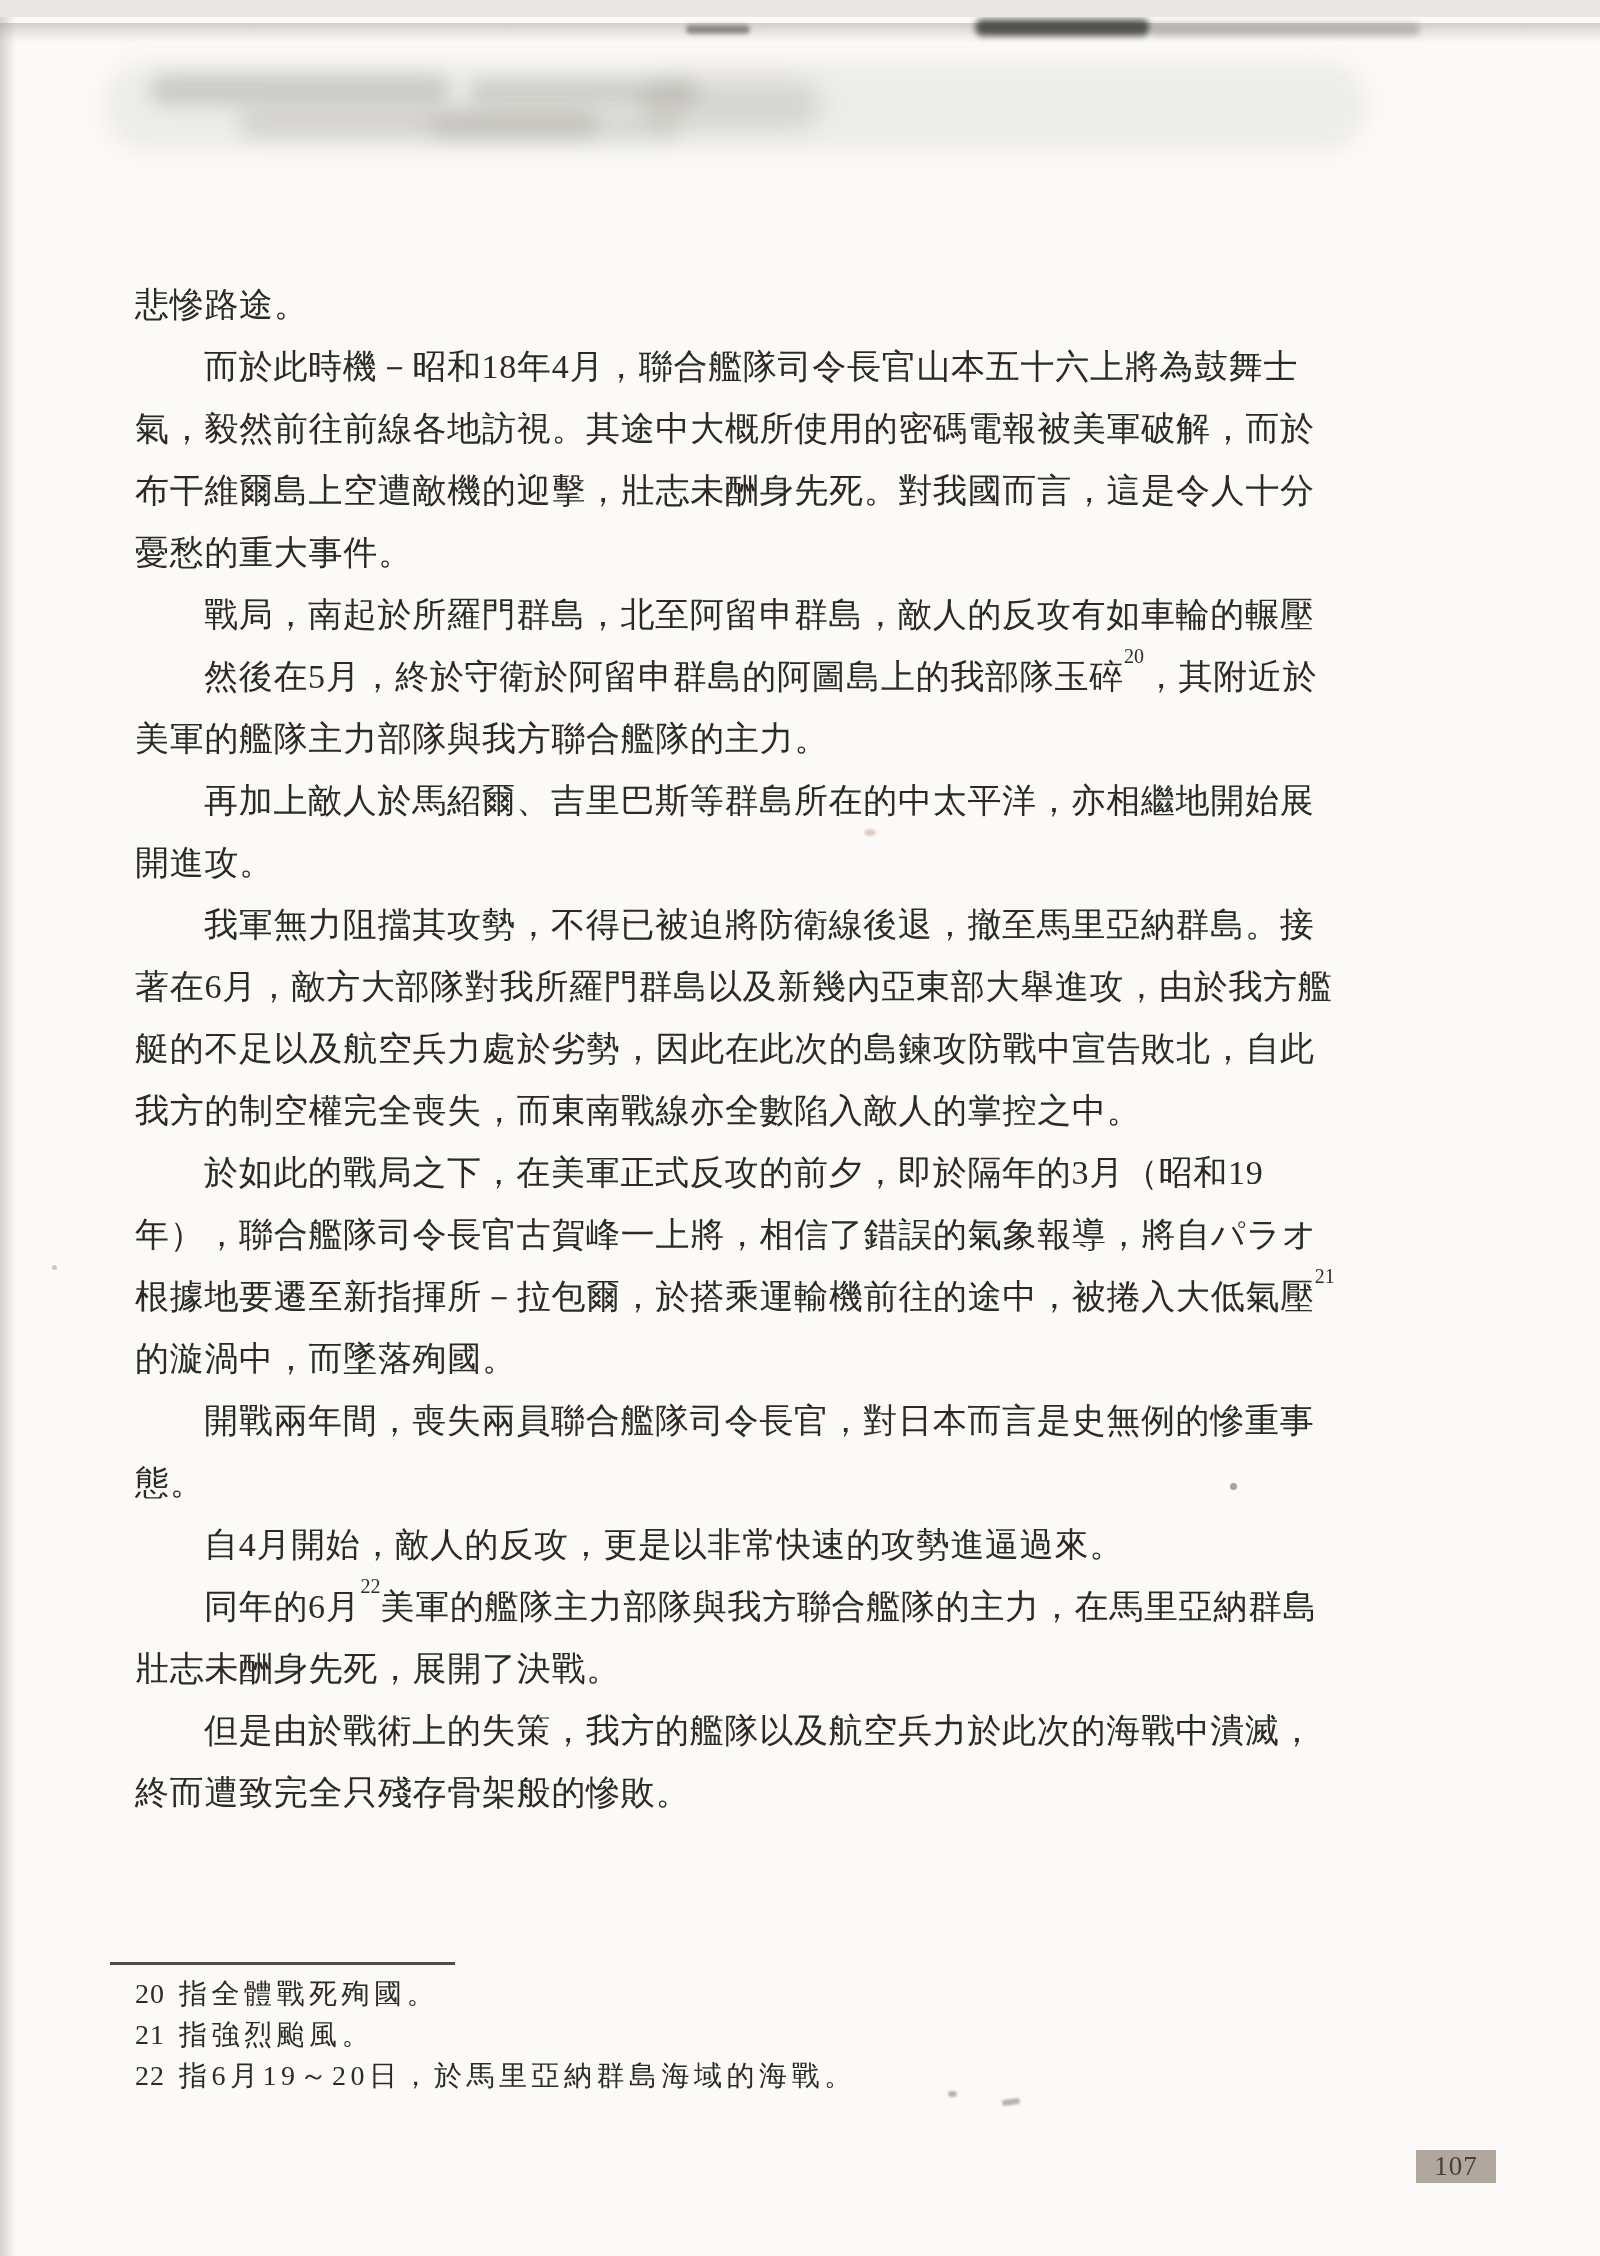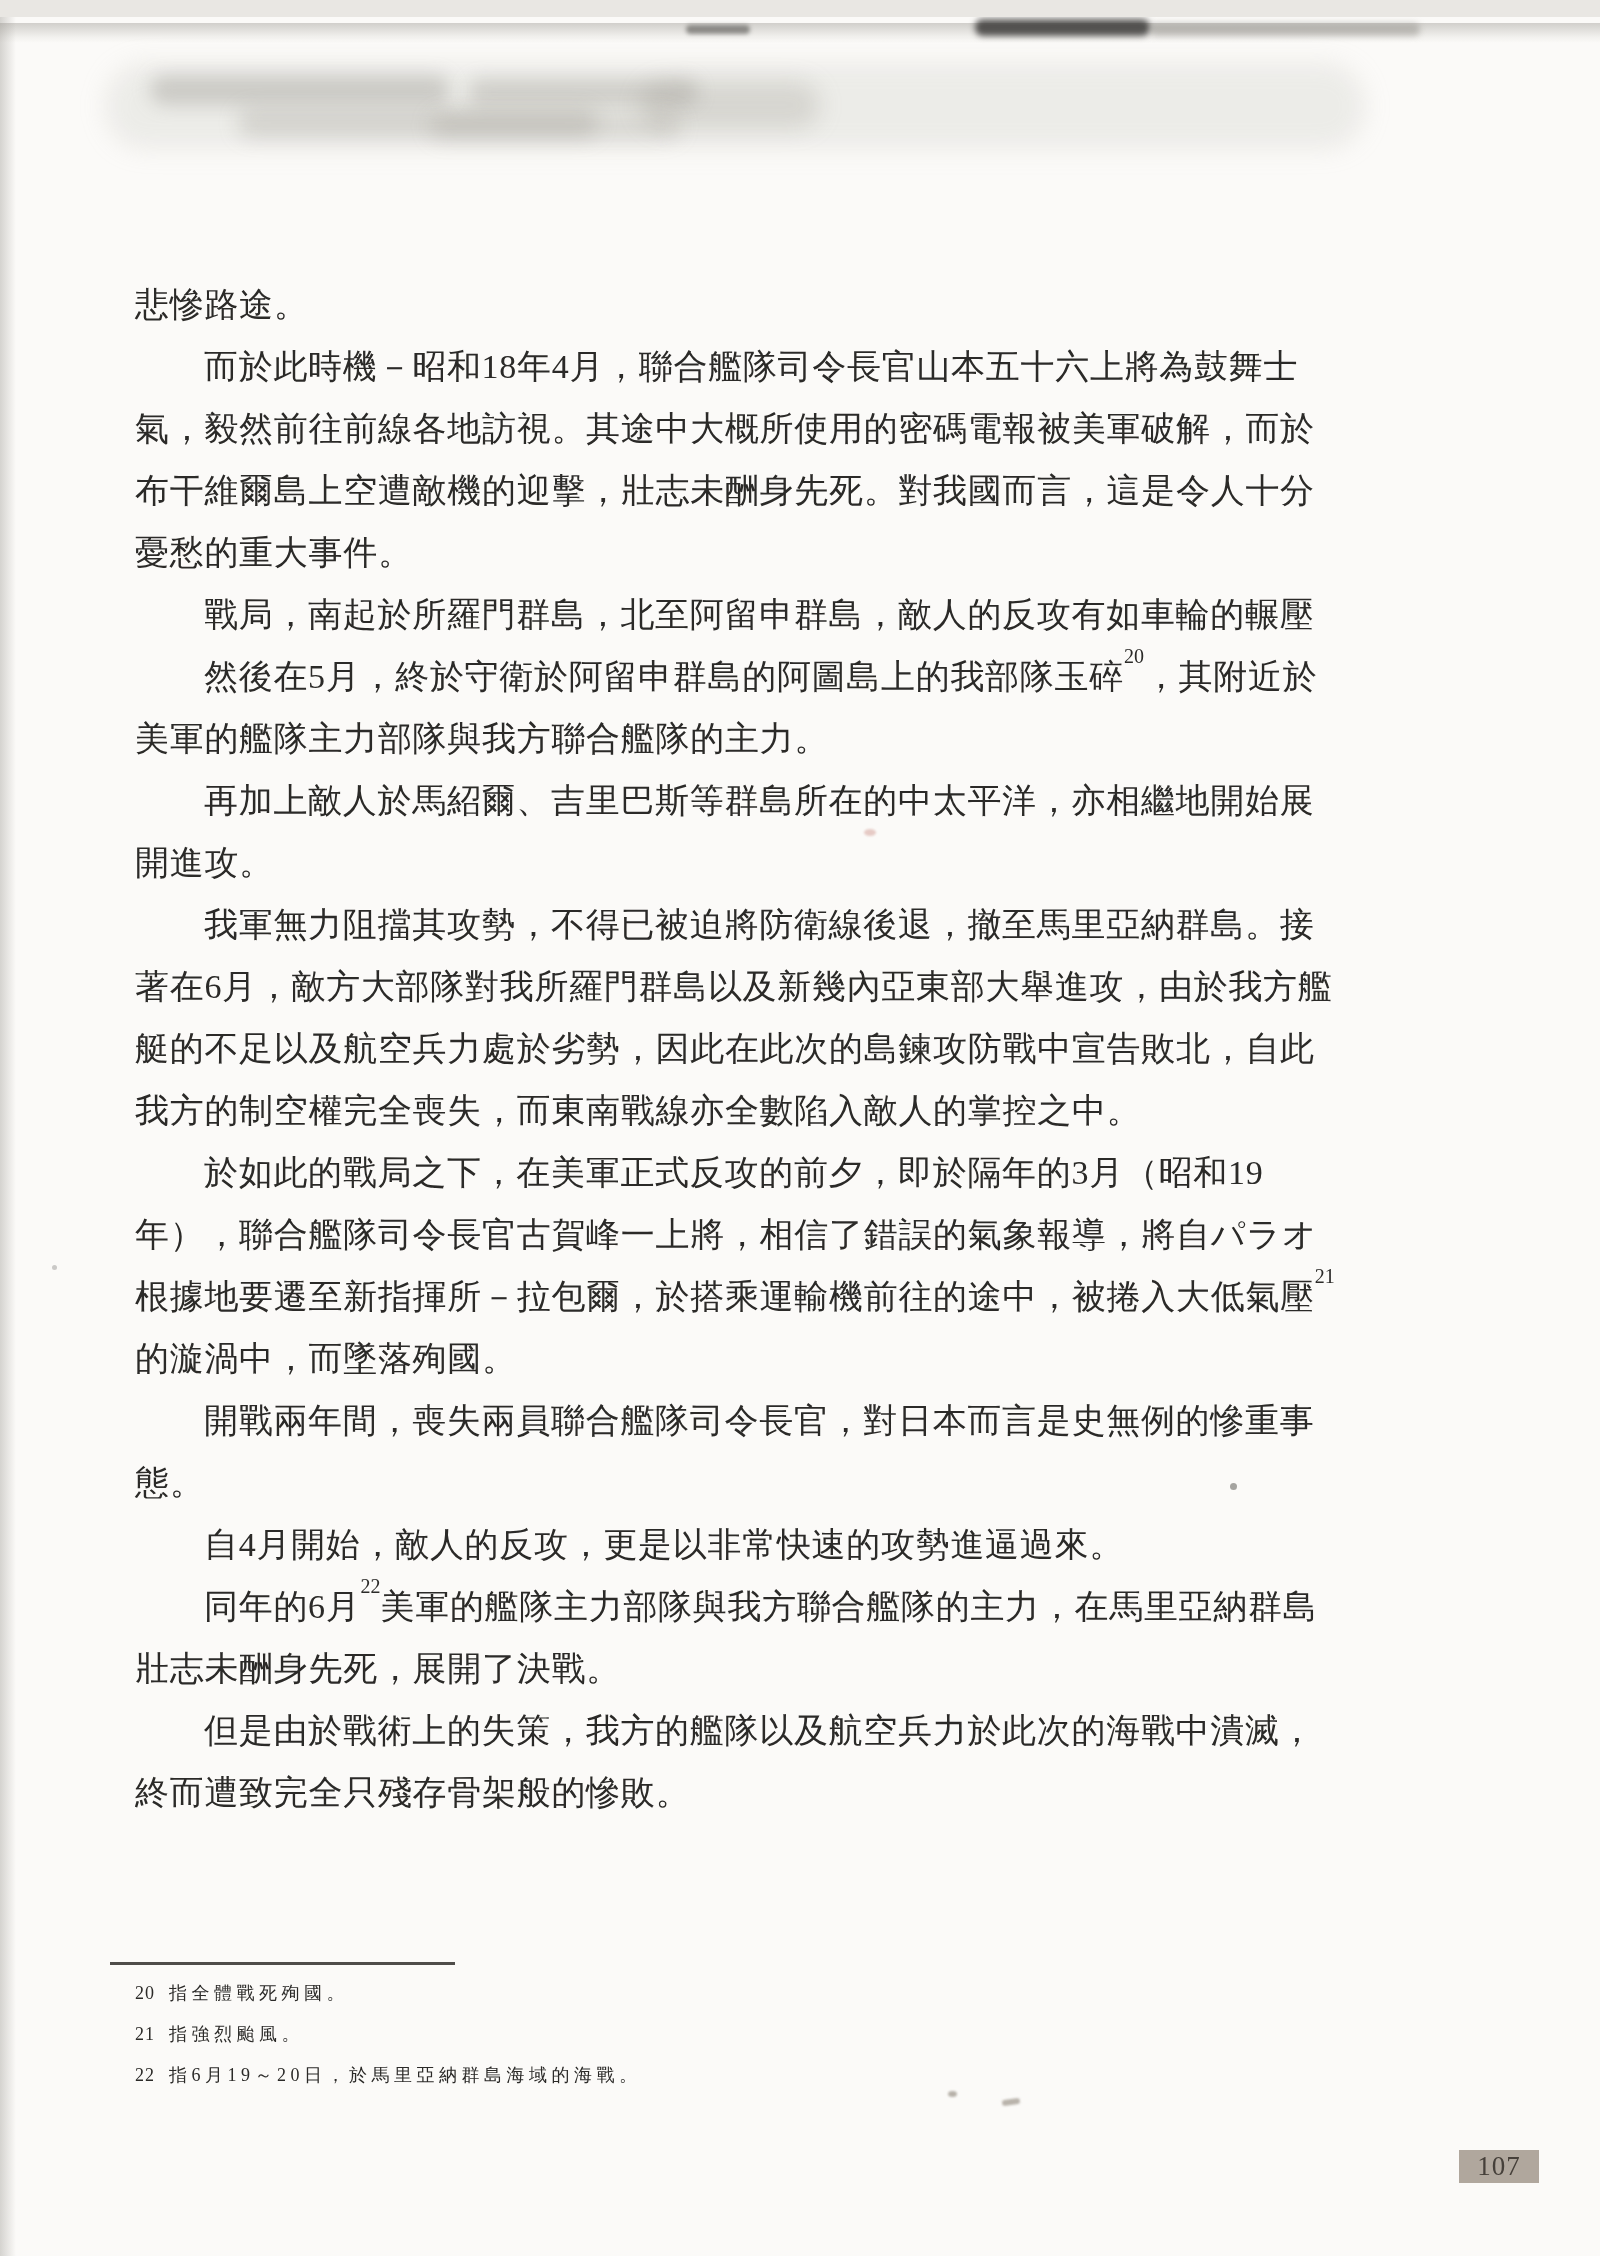--- a/index.html
+++ b/index.html
@@ -56,26 +56,26 @@
   .line.indent{padding-left:69px;}
   .line sup{
     font-size:20px;letter-spacing:0;
     position:relative;top:-13px;line-height:0;
   }
   
   .footnote-rule{
     position:absolute;left:110px;top:1945px;width:345px;height:3px;
     background:#4f4d4a;
   }
-  .footnotes{position:absolute;left:135px;top:1956px;font-size:18px;}
+  .footnotes{position:absolute;left:135px;top:1956px;font-size:28px;}
   .footnote{height:41px;line-height:41px;white-space:nowrap;letter-spacing:4.5px;}
   .footnote .fn-num{letter-spacing:1px;margin-right:14px;}
   
   .page-number{
-    position:absolute;left:1459px;top:2133px;width:80px;height:33px;
+    position:absolute;left:1416px;top:2133px;width:80px;height:33px;
     background:#b0a79d;color:#46403a;
     font-size:27px;line-height:33px;text-align:center;letter-spacing:1px;
   }
 </style>
 </head>
 <body>
 
 <div class="page">
 
   <div class="top-band"></div>

